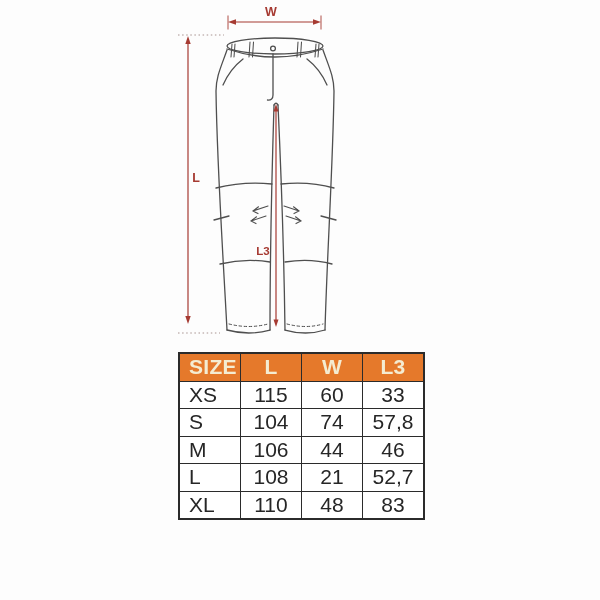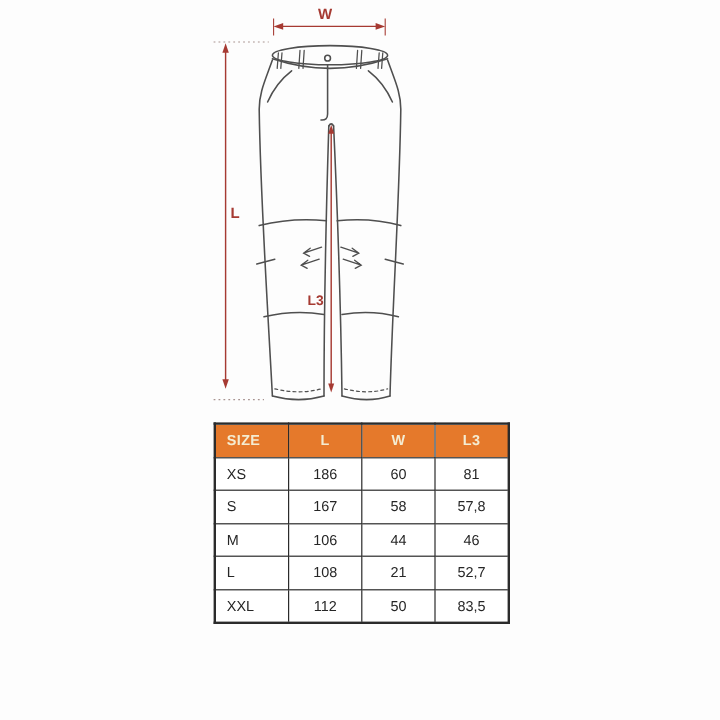--- a/index.html
+++ b/index.html
@@ -11,21 +11,21 @@
   .diagram{position:absolute;left:0;top:0;}
   .svg-label{font-family:"Liberation Sans",sans-serif;font-weight:bold;}
   .table-wrap{position:absolute;left:178px;top:352px;}
   table.size-table{
     border-collapse:collapse;table-layout:fixed;width:242px;
     background:#ffffff;border:2.5px solid #2b2b2b;
   }
   table.size-table th, table.size-table td{
     border:1.5px solid #2b2b2b;
     width:60px;height:26.5px;padding:0;
-    font-size:12px;line-height:26.5px;
+    font-size:21px;line-height:26.5px;
     text-align:center;vertical-align:middle;
     color:#262626;font-weight:400;
     white-space:nowrap;overflow:hidden;
   }
   table.size-table th{
     background:#e5792b;color:#f4ecd2;font-weight:bold;
     letter-spacing:.3px;
   }
   table.size-table th:first-child,
   table.size-table td:first-child{ text-align:left;padding-left:9px;width:51px; }
@@ -120,43 +120,43 @@
       <tr>
         <th>SIZE</th>
         <th>L</th>
         <th>W</th>
         <th>L3</th>
       </tr>
     </thead>
     <tbody id="size-tbody">
         <tr>
           <td>XS</td>
-          <td>186</td>
+          <td>115</td>
           <td>60</td>
-          <td>81</td>
+          <td>33</td>
         </tr>
         <tr>
           <td>S</td>
-          <td>167</td>
-          <td>58</td>
+          <td>104</td>
+          <td>74</td>
           <td>57,8</td>
         </tr>
         <tr>
           <td>M</td>
           <td>106</td>
           <td>44</td>
           <td>46</td>
         </tr>
         <tr>
           <td>L</td>
           <td>108</td>
           <td>21</td>
           <td>52,7</td>
         </tr>
         <tr>
-          <td>XXL</td>
-          <td>112</td>
-          <td>50</td>
-          <td>83,5</td>
+          <td>XL</td>
+          <td>110</td>
+          <td>48</td>
+          <td>83</td>
         </tr>
       </tbody>
   </table>
 </div>
 
 </body></html>

